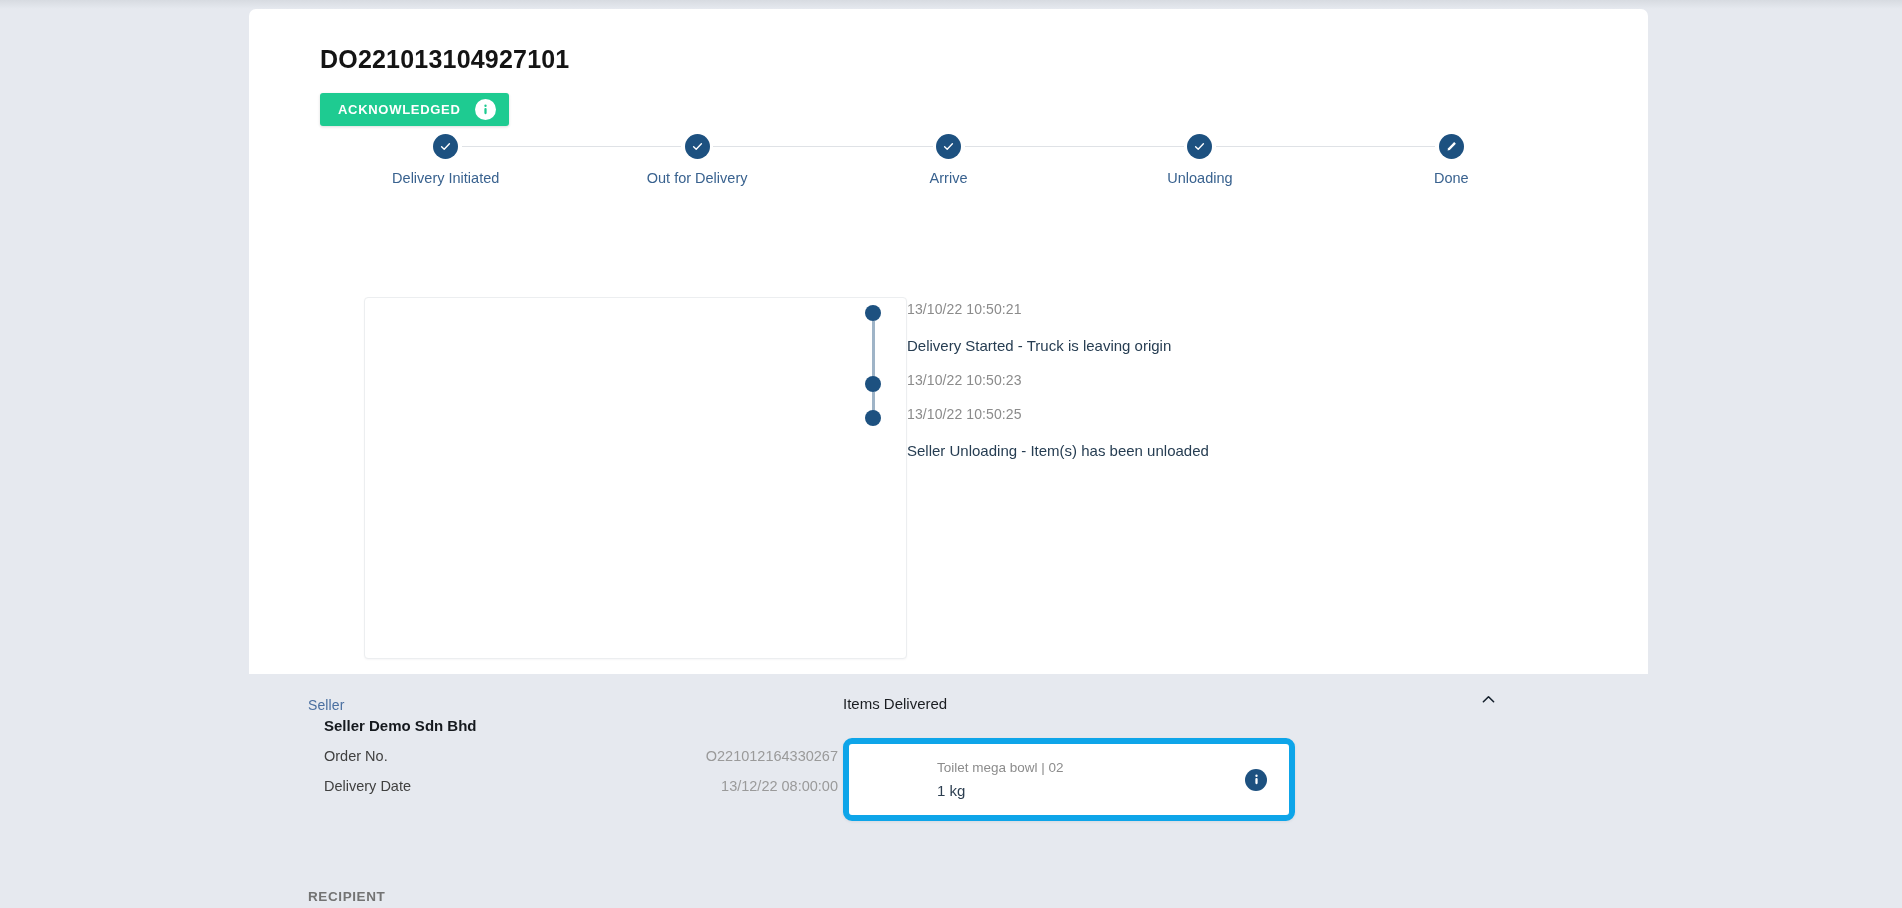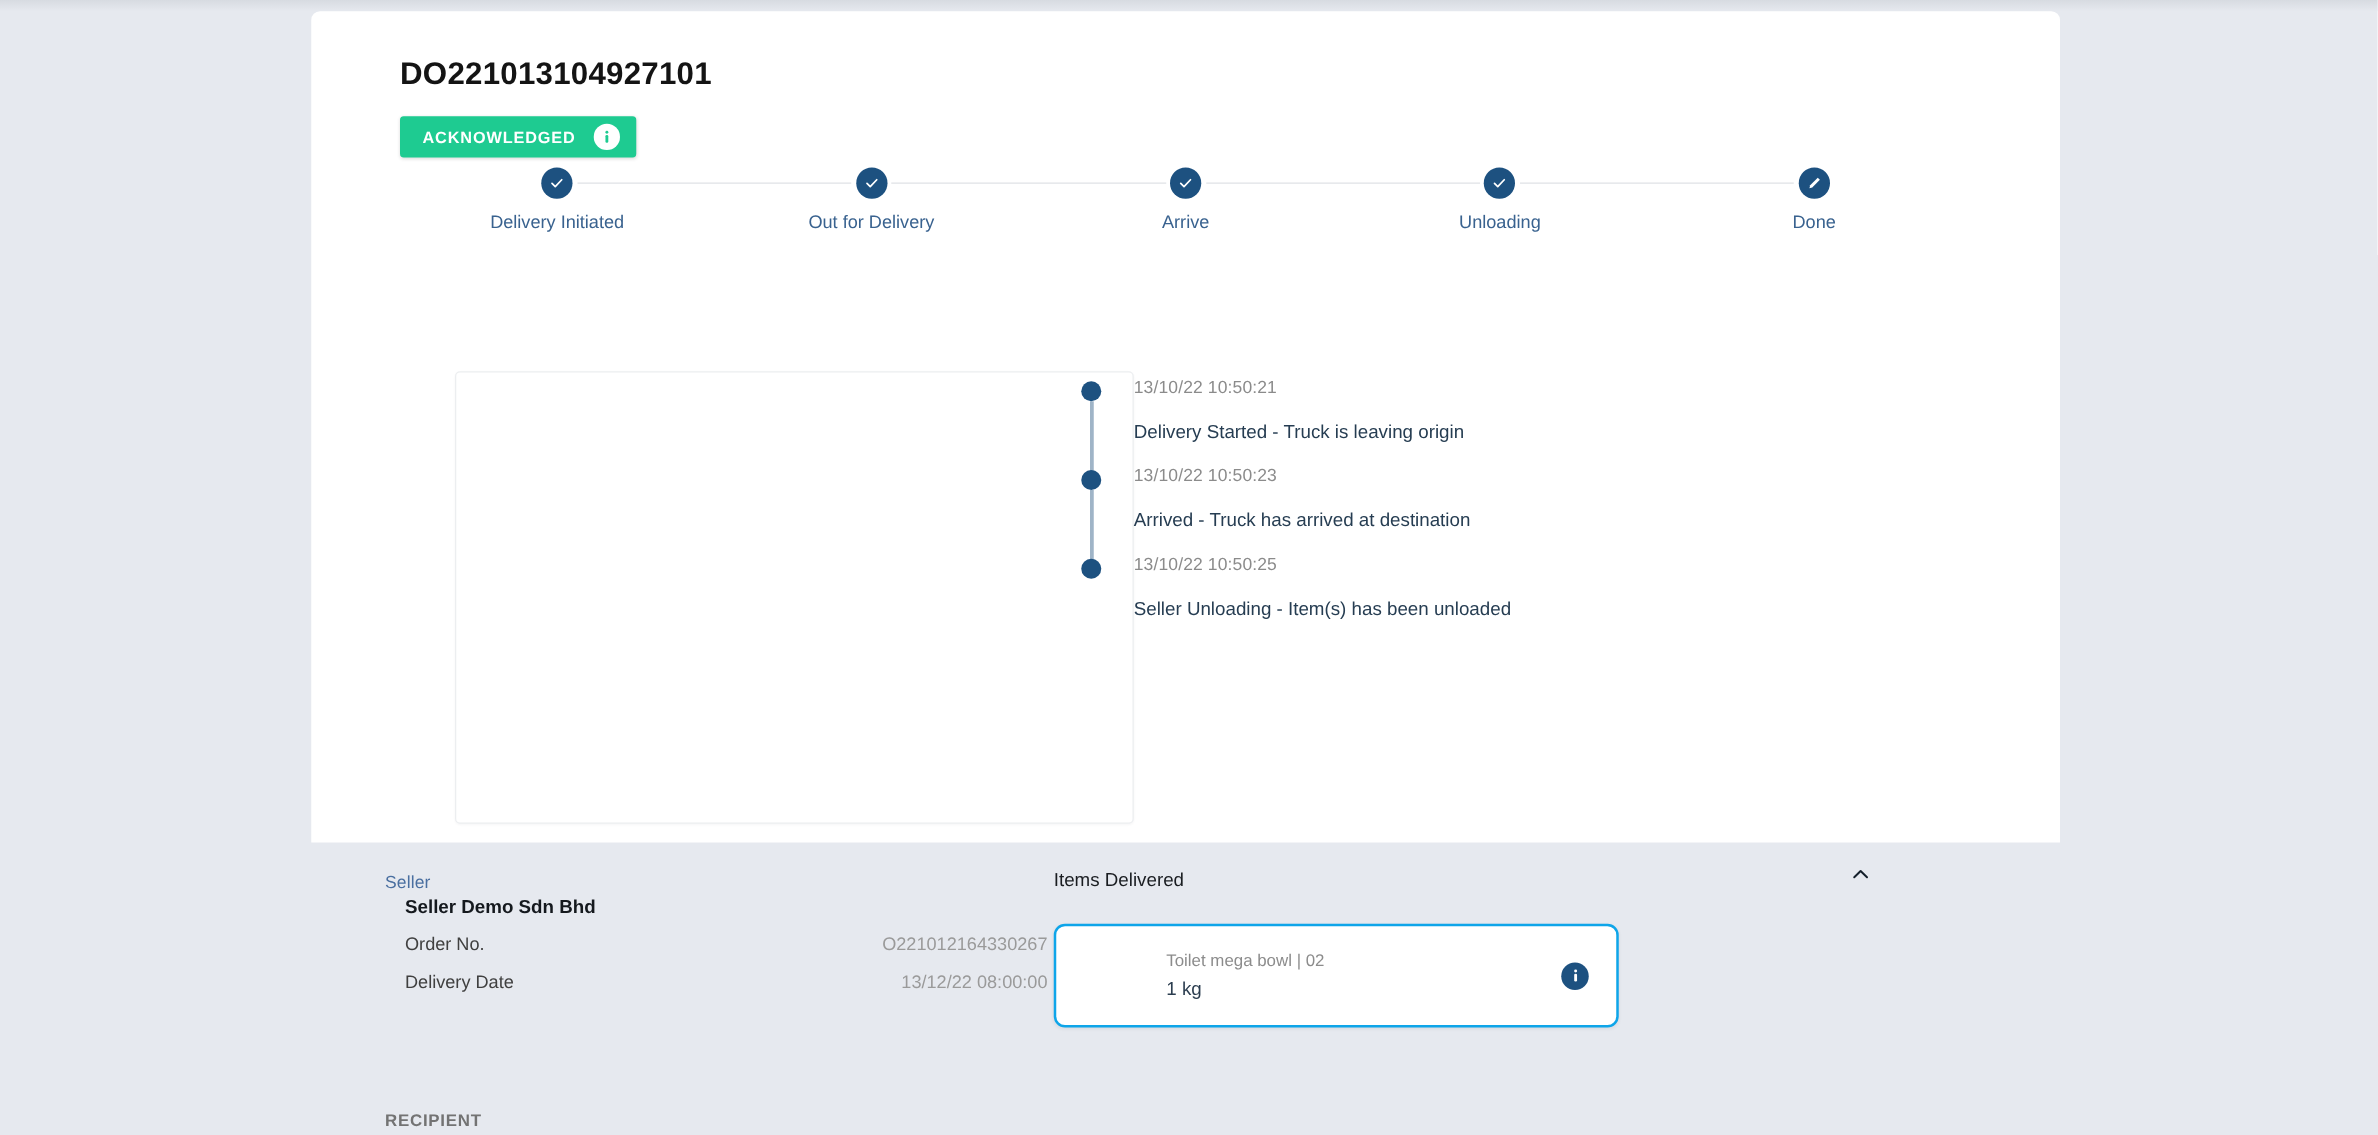--- a/index.html
+++ b/index.html
@@ -255,21 +255,21 @@
     font-size: 15px;
     color: #1a1d21;
   }
   .chevron { display: block; }
 
   .item-card {
     margin-top: 26px;
     width: 452px;
     min-height: 83px;
     background: #ffffff;
-    border: 2px solid #0ea5e9;
+    border: 6px solid #0ea5e9;
     border-radius: 9px;
     box-shadow: 0 1px 3px rgba(16,24,40,0.07);
     display: flex;
     align-items: center;
     padding: 12px 22px 12px 88px;
     position: relative;
   }
   .item-text { flex: 1 1 auto; }
   .item-name {
     font-size: 13.5px;
@@ -372,21 +372,20 @@
         <span class="tl-dot"></span>
         <span class="tl-line"></span>
         <div class="tl-time">13/10/22 10:50:21</div>
         <div class="tl-desc">Delivery Started - Truck is leaving origin</div>
       </div>
 
       <div class="tl-event">
         <span class="tl-dot"></span>
         <span class="tl-line"></span>
         <div class="tl-time">13/10/22 10:50:23</div>
-        <div class="tl-desc">Arrived - Truck has arrived at destination</div>
       </div>
 
       <div class="tl-event">
         <span class="tl-dot"></span>
 
         <div class="tl-time">13/10/22 10:50:25</div>
         <div class="tl-desc">Seller Unloading - Item(s) has been unloaded</div>
       </div>
 
     </div>

